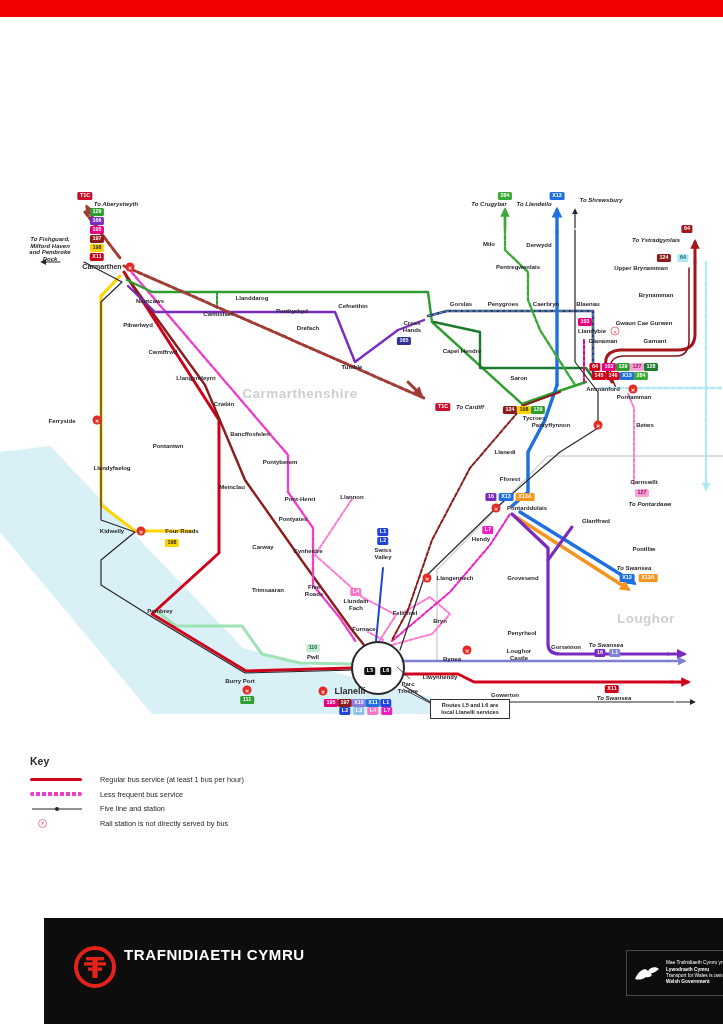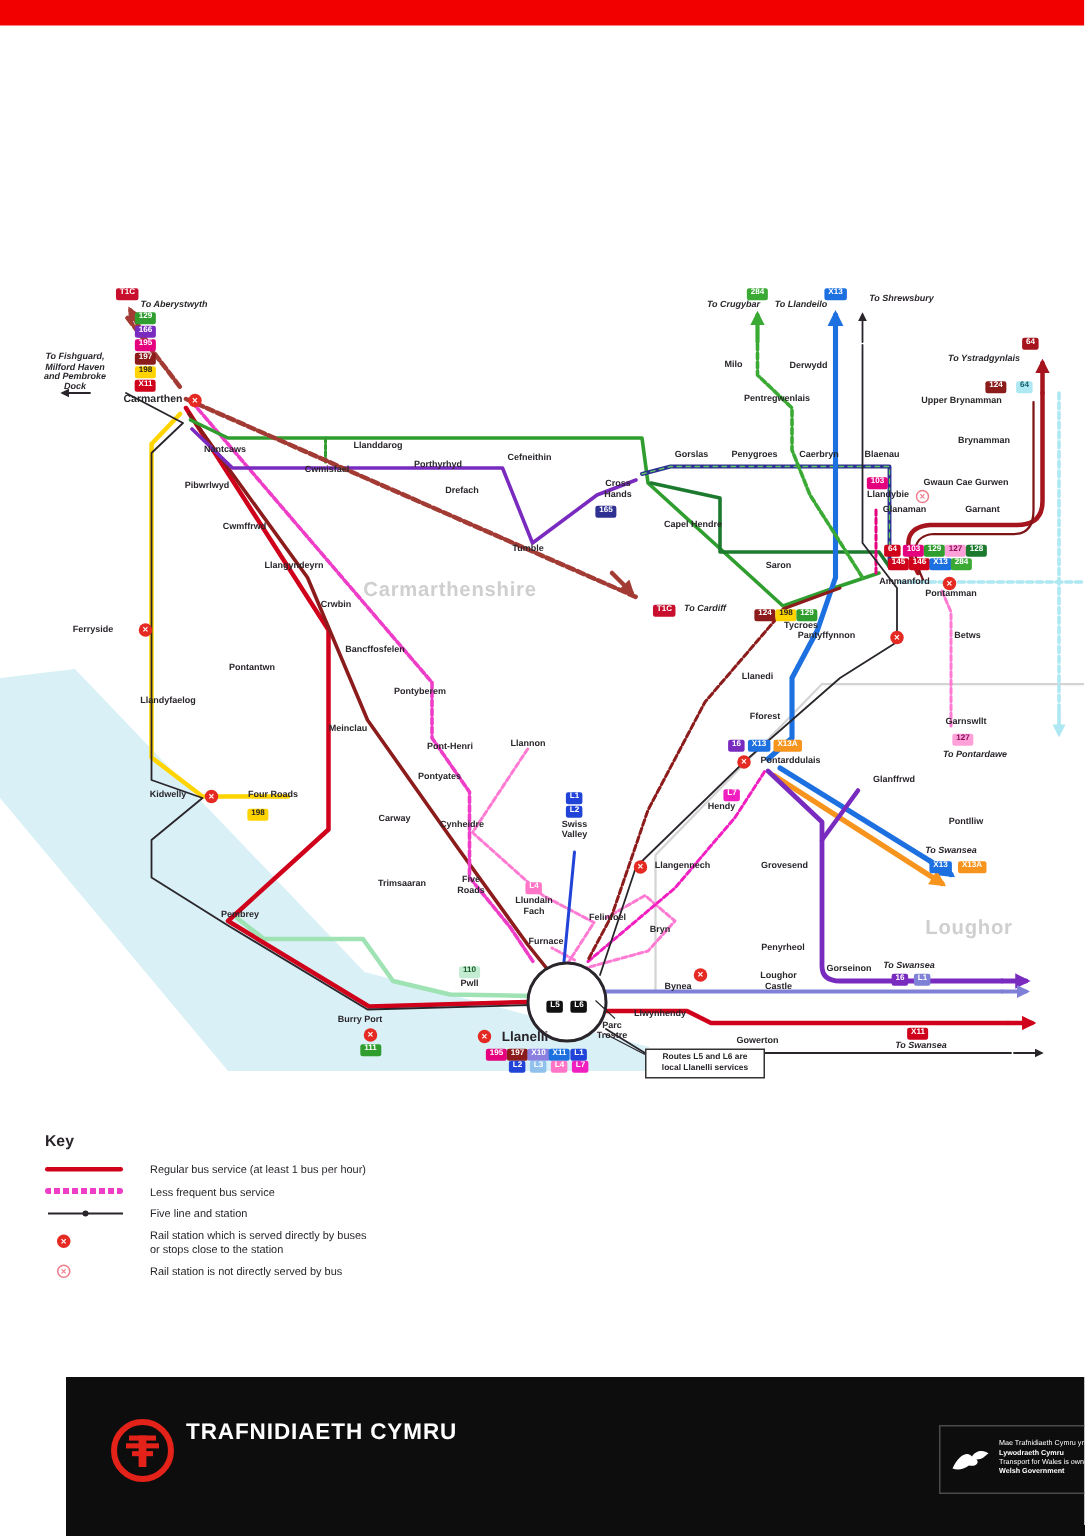--- a/index.html
+++ b/index.html
@@ -150,27 +150,20 @@
       <span class="ktext">Less frequent bus service</span>
     </div>
     <div class="krow">
       <span class="ksw">
         <svg width="58" height="8">
             <line x1="2" y1="4" x2="52" y2="4" stroke="#29252b" stroke-width="1.2"></line>
             <circle cx="27" cy="4" r="2" fill="#29252b"></circle>
           </svg>
       </span>
       <span class="ktext">Five line and station</span>
-    </div>
-    <div class="krow">
-      <span class="ksw">
-          <span class="ic kic" style="position:static;transform:none;margin-left:8px;">✕</span>
-        </span>
-      <span class="ktext">Rail station which is served directly by buses
-or stops close to the station</span>
     </div>
     <div class="krow">
       <span class="ksw">
           <span class="ic o kic" style="position:static;transform:none;margin-left:8px;">✕</span>
         </span>
       <span class="ktext">Rail station is not directly served by bus</span>
     </div>
   </div>
 
   <div id="footer">

